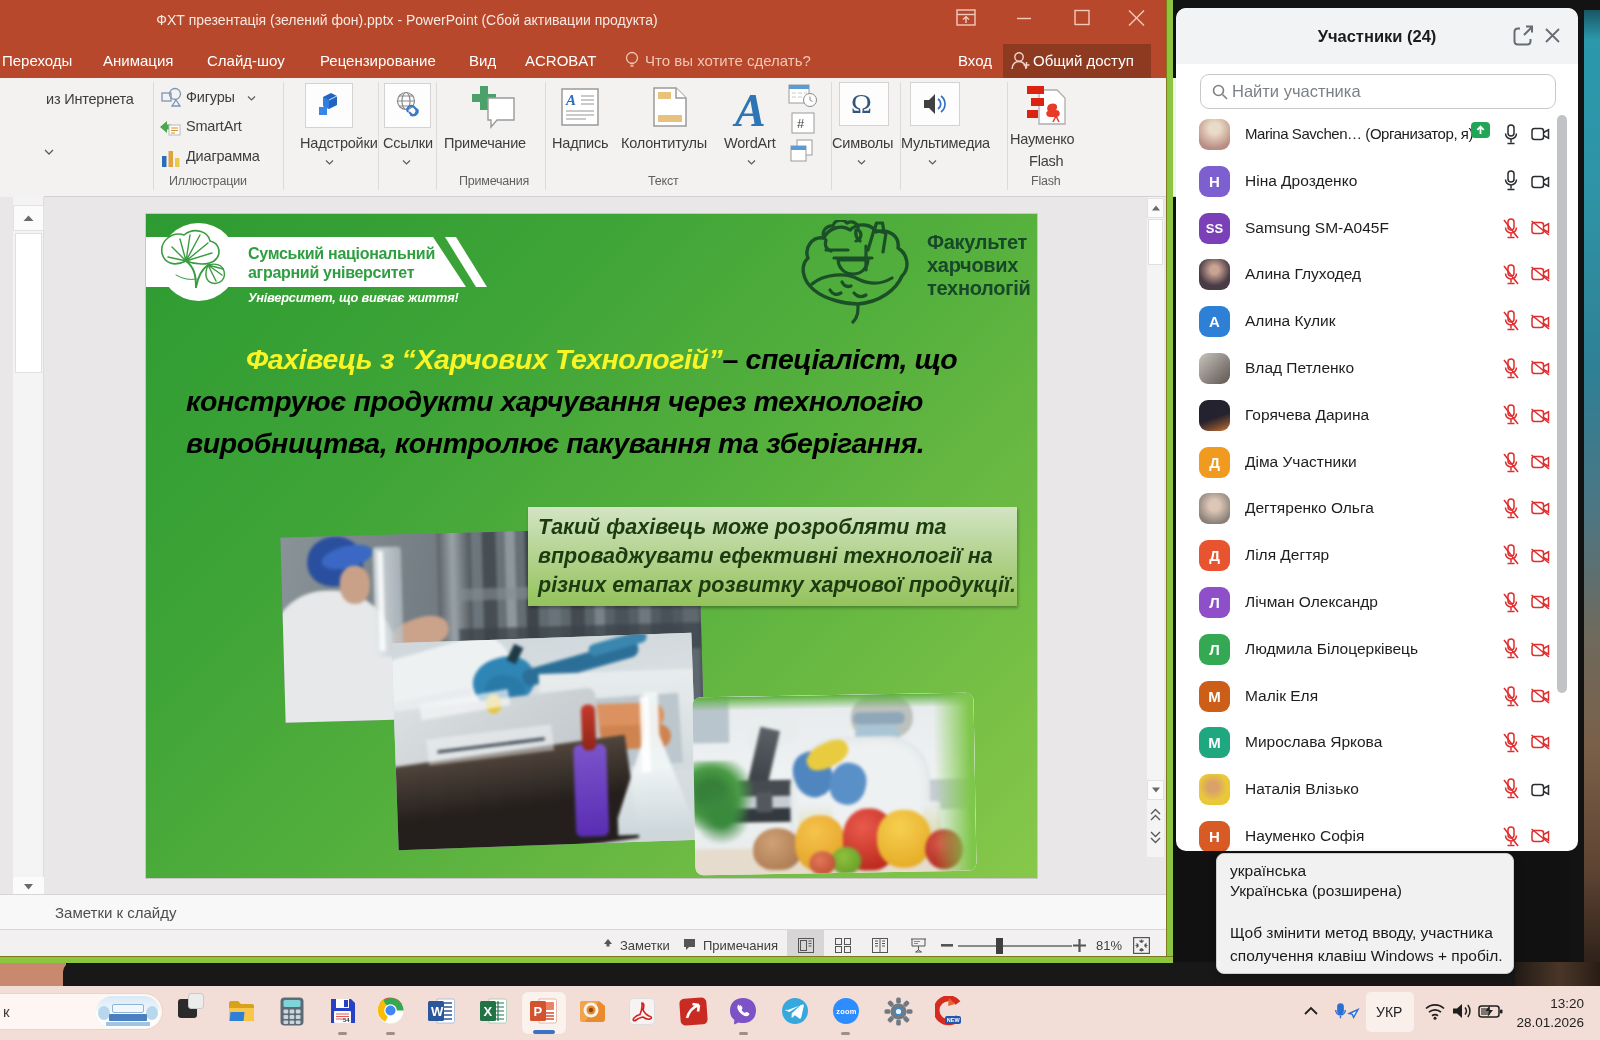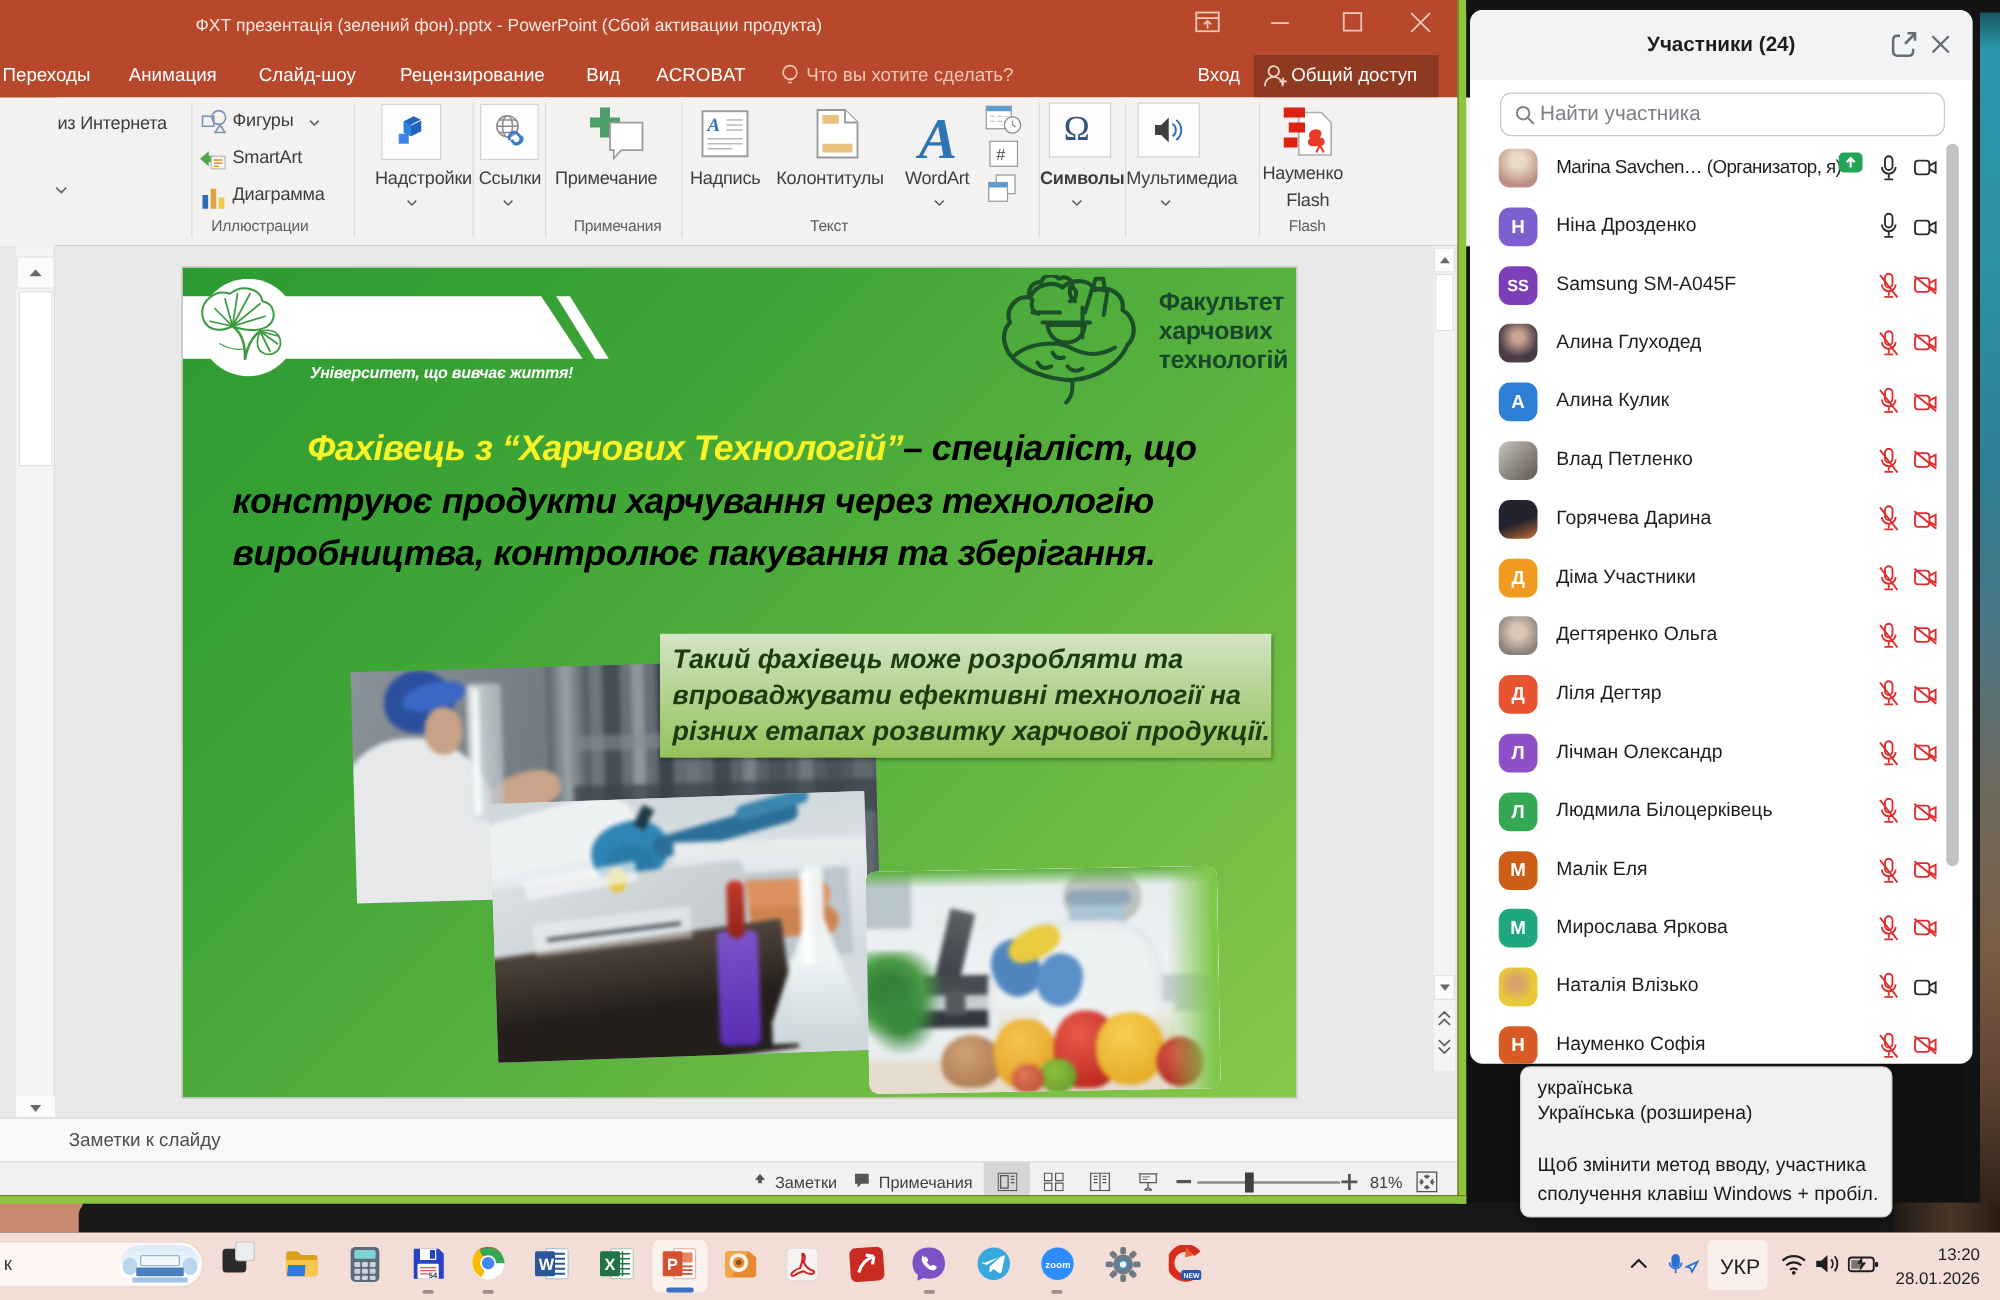--- a/index.html
+++ b/index.html
@@ -171,21 +171,21 @@
     </svg>
     <svg class="abs" style="left:745px; top:60px;" width="26" height="26" viewBox="0 0 26 26">
       <rect x="8" y="2" width="15" height="15" fill="#fff" stroke="#9a9a9a"></rect>
       <rect x="2" y="8" width="15" height="15" fill="#fff" stroke="#9a9a9a"></rect>
       <rect x="2" y="8" width="15" height="4" fill="#5b9bd5"></rect>
     </svg>
     <span class="abs" style="left:604px; top:96px; font-size:12.5px; color:#5f5f5f;">Текст</span>
 
     <div class="abs" style="left:795px; top:4px; width:50px; height:44px; background:#fdfdfd; border:1px solid #d4d2d2;"></div>
     <div class="abs" style="left:807px; top:10px; font-size:28px; color:#33557d; font-family:'Liberation Serif';">Ω</div>
-    <span class="abs" style="left:788px; top:57px;font-weight:bold;">Символы</span>
+    <span class="abs" style="left:788px; top:57px;">Символы</span>
     <svg class="abs" style="left:813px; top:81px;" width="10" height="8" viewBox="0 0 10 8">
         <path d="M1 1.5 l3.5 3.5 l3.5-3.5" stroke="#5c5c5c" fill="none" stroke-width="1.2"></path>
       </svg>
 
     <div class="abs" style="left:866px; top:4px; width:50px; height:44px; background:#fdfdfd; border:1px solid #d4d2d2;"></div>
     <svg class="abs" style="left:878px; top:13px;" width="28" height="26" viewBox="0 0 28 26">
       <path d="M2 9 h5 l6-6 v20 l-6-6 h-5 z" fill="#404040"></path>
       <path d="M16 8 a6 6 0 0 1 0 10 M19 5 a10 10 0 0 1 0 16" stroke="#2f6fbe" fill="none" stroke-width="1.6"></path>
     </svg>
     <span class="abs" style="left:857px; top:57px;">Мультимедиа</span>
@@ -251,20 +251,21 @@
           <path d="M50 64 C50 52 48 44 40 38" stroke-width="2"></path>
           <path d="M50 64 C52 54 56 46 62 42" stroke-width="2"></path>
           <path d="M40 38 C28 44 18 40 16 30 C14 18 26 8 38 12 C48 4 62 8 64 18 C74 20 76 32 68 38 C62 42 50 42 40 38 Z" stroke-width="1.6"></path>
           <path d="M40 38 L22 34 M40 38 L26 24 M40 38 L34 16 M40 38 L44 12 M40 38 L54 12 M40 38 L62 20 M40 38 L66 30"></path>
           <path d="M62 42 C58 52 60 58 66 60 C74 62 80 56 78 48 C76 42 70 40 62 42 Z" stroke-width="1.4"></path>
           <path d="M62 42 L70 58 M62 42 L76 52 M62 42 L77 46"></path>
           <path d="M30 52 q10 6 20 4" stroke-width="1"></path>
         </g>
       </svg>
 
+      <div class="abs" style="left:102px; top:30px; font-size:16px; font-weight:bold; color:#2f9e41; line-height:19px; letter-spacing:-0.3px;">Сумський національний<br>аграрний університет</div>
       <div class="abs" style="left:102px; top:76px; font-size:12.8px; font-weight:bold; font-style:italic; color:#fff; letter-spacing:-0.2px;">Університет, що вивчає життя!</div>
 
       <svg class="abs" style="left:650px; top:6px;" width="126" height="104" viewBox="0 0 126 104">
         <g fill="none" stroke="#1a4f28" stroke-width="3.2" stroke-linejoin="round" stroke-linecap="round">
           <path d="M62 84 C50 84 30 80 18 70 C6 60 4 46 12 38 C8 28 16 16 28 18 C32 8 46 4 54 10 C62 2 76 4 80 12 C92 8 104 16 102 28 C112 34 114 48 106 56 C100 70 84 82 62 84 Z" stroke-width="3.4"></path>
           <path d="M62 84 C62 92 62 97 57 102"></path>
           <path d="M28 18 c-3-7 3-13 9-12 c1-6 10-8 14-3 c6-3 12 1 11 7 c5 3 3 10-2 11"></path>
           <path d="M30 20 c-2 6 1 10 5 11 M60 10 c-1 6 1 9 4 11"></path>
           <path d="M72 30 l6-20 l12 3 l-3 19"></path>
           <path d="M79 8 l1.5-5 h6 l1 6"></path>
@@ -898,21 +899,21 @@
       <path d="M2 9 L8 3 L14 9" stroke="#1f1f1f" stroke-width="1.8" fill="none"></path>
     </svg>
   <svg class="abs" style="left:1334px; top:17px;" width="27" height="21" viewBox="0 0 30 24">
     <g fill="none" stroke="#2b6fd4" stroke-width="1.6">
       <rect x="4" y="1" width="6" height="11" rx="3" fill="#2b6fd4"></rect>
       <path d="M1.5 8 a5.5 5.5 0 0 0 11 0 M7 14.5 v3"></path>
       <path d="M17 12 l10-4.5 l-5 9 l-1.5-3.5 z" fill="#eef4fc"></path>
     </g>
   </svg>
   <div class="abs" style="left:1366px; top:6px; width:48px; height:40px; background:#f9efeb; border-radius:5px;"></div>
-  <span class="abs" style="left:1376px; top:18px; font-size:17px; color:#1f1f1f;">УКР</span>
+  <span class="abs" style="left:1376px; top:18px; font-size:14px; color:#1f1f1f;">УКР</span>
   <svg class="abs" style="left:1424px; top:16px;" width="22" height="18" viewBox="0 0 22 18">
     <g fill="none" stroke="#1f1f1f" stroke-width="1.7">
       <path d="M2 6.5 a13 13 0 0 1 18 0"></path>
       <path d="M5 10.2 a9 9 0 0 1 12 0"></path>
       <path d="M8 13.8 a5 5 0 0 1 6 0"></path>
     </g>
     <circle cx="11" cy="16.2" r="1.5" fill="#1f1f1f"></circle>
   </svg>
   <svg class="abs" style="left:1452px; top:16px;" width="22" height="18" viewBox="0 0 22 18">
     <path d="M1 6.5 h4 l5-4.5 v14 l-5-4.5 h-4 z" fill="#1f1f1f"></path>

